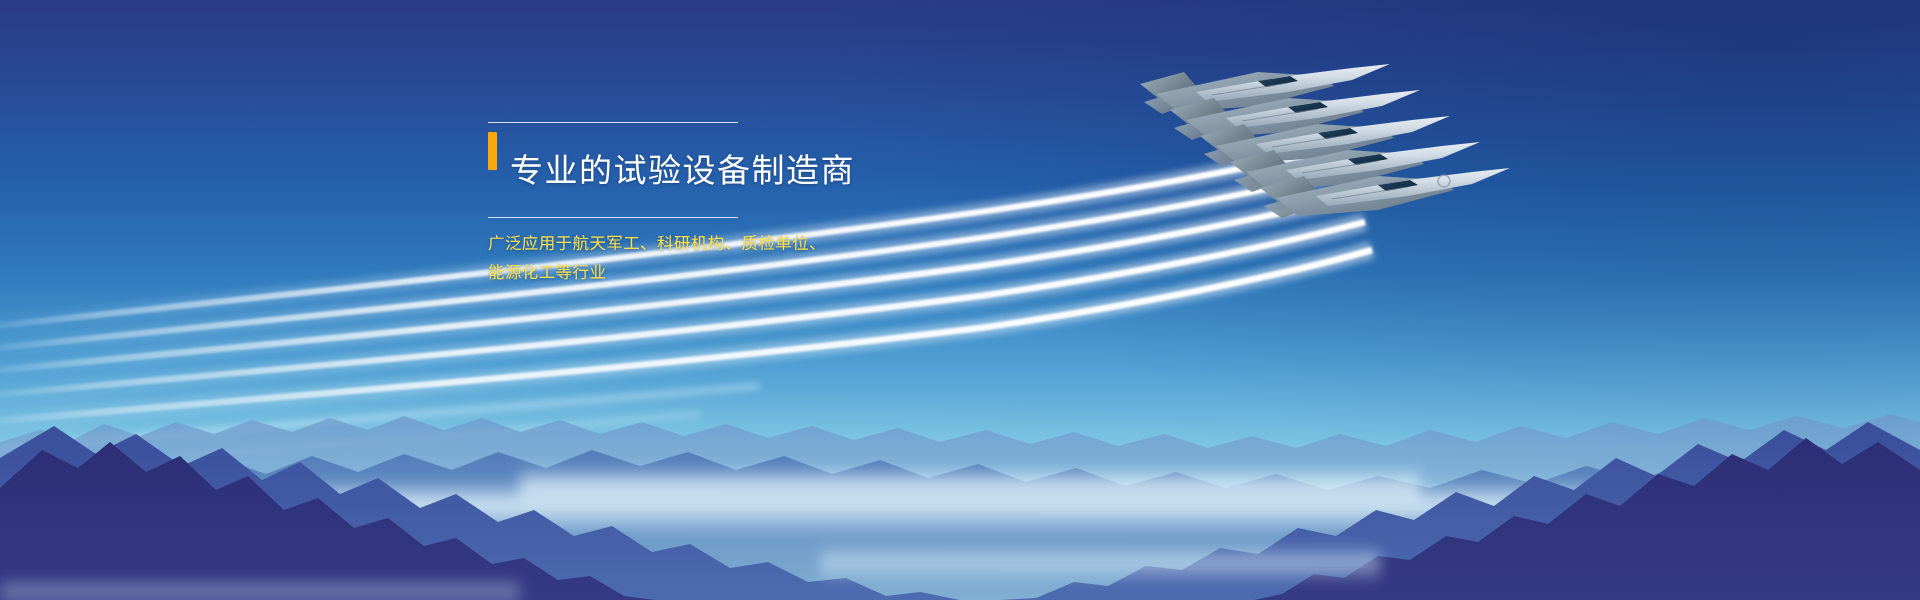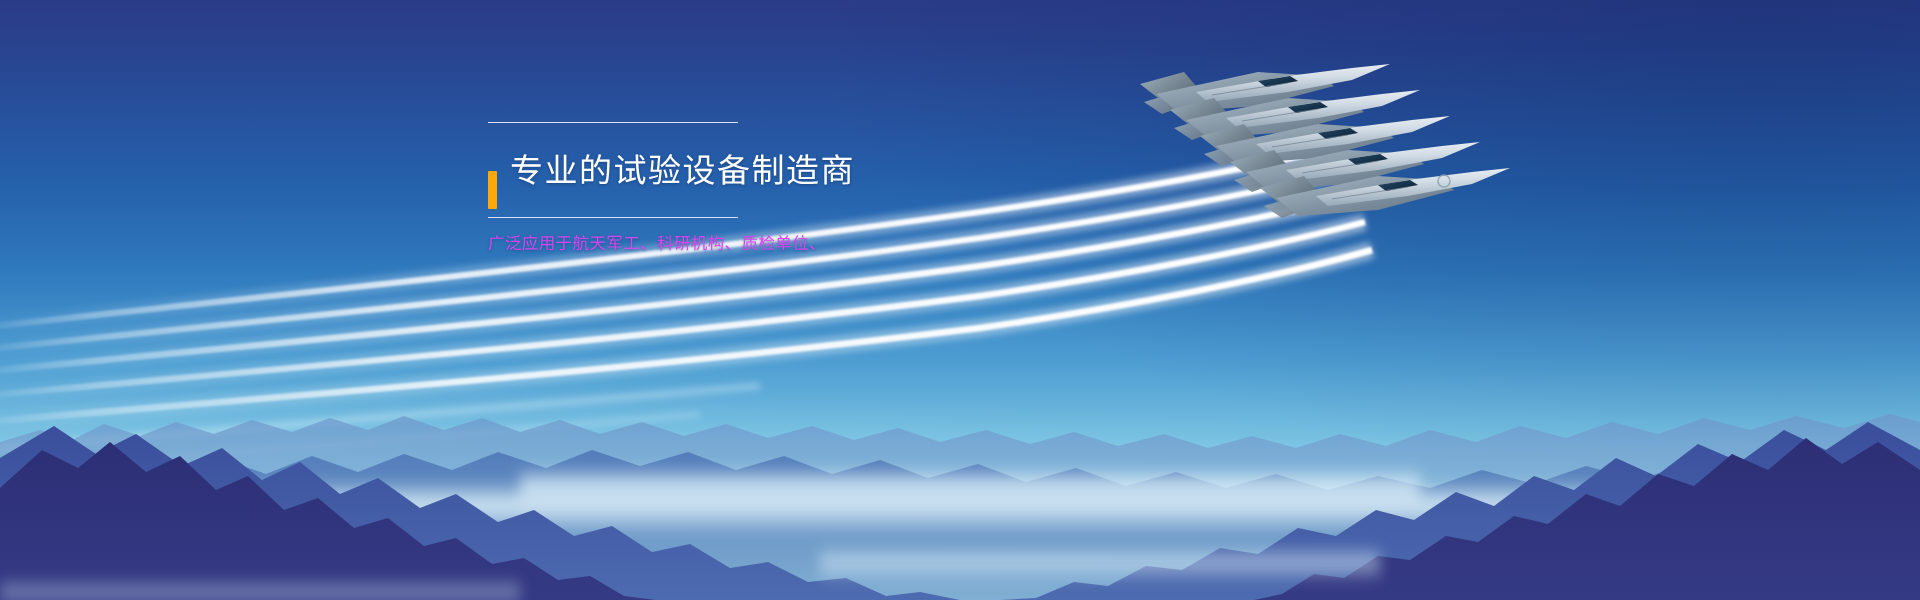--- a/index.html
+++ b/index.html
@@ -67,21 +67,21 @@
     left:488px; top:122px;
     width:250px;
   }
   .rule{
     height:1px;
     background:rgba(255,255,255,.85);
     width:100%;
   }
   .headline-row{
     display:flex;
-    align-items:flex-end;
+    align-items:flex-start;
     padding:9px 0 8px 0;
   }
   .accent-bar{
     width:9px;
     height:38px;
     background:#ffa80a;
     flex:0 0 auto;
     margin-right:13px;
     border-radius:1px;
   }
@@ -94,21 +94,21 @@
     text-shadow:0 1px 3px rgba(10,40,90,.45);
     font-weight:400;
   }
   .rule-lower{
     height:1px;
     background:rgba(255,255,255,.8);
     width:100%;
     margin-bottom:11px;
   }
   .subcopy{
-    color:#d946ef;
+    color:#fde047;
     font-size:16.5px;
     line-height:1.72;
     letter-spacing:.4px;
     white-space:nowrap;
     text-shadow:0 1px 3px rgba(10,40,90,.4);
   }
   .subcopy div{display:block;}
 </style>
 </head>
 <body>
@@ -325,16 +325,17 @@
 
     <div class="headline-row">
       <span class="accent-bar"></span>
       <h1 class="headline">专业的试验设备制造商</h1>
     </div>
 
     <div class="rule rule-lower"></div>
 
     <div class="subcopy">
       <div>广泛应用于航天军工、科研机构、质检单位、</div>
+      <div>能源化工等行业</div>
     </div>
   </div>
 
 </div>
 
 </body></html>

